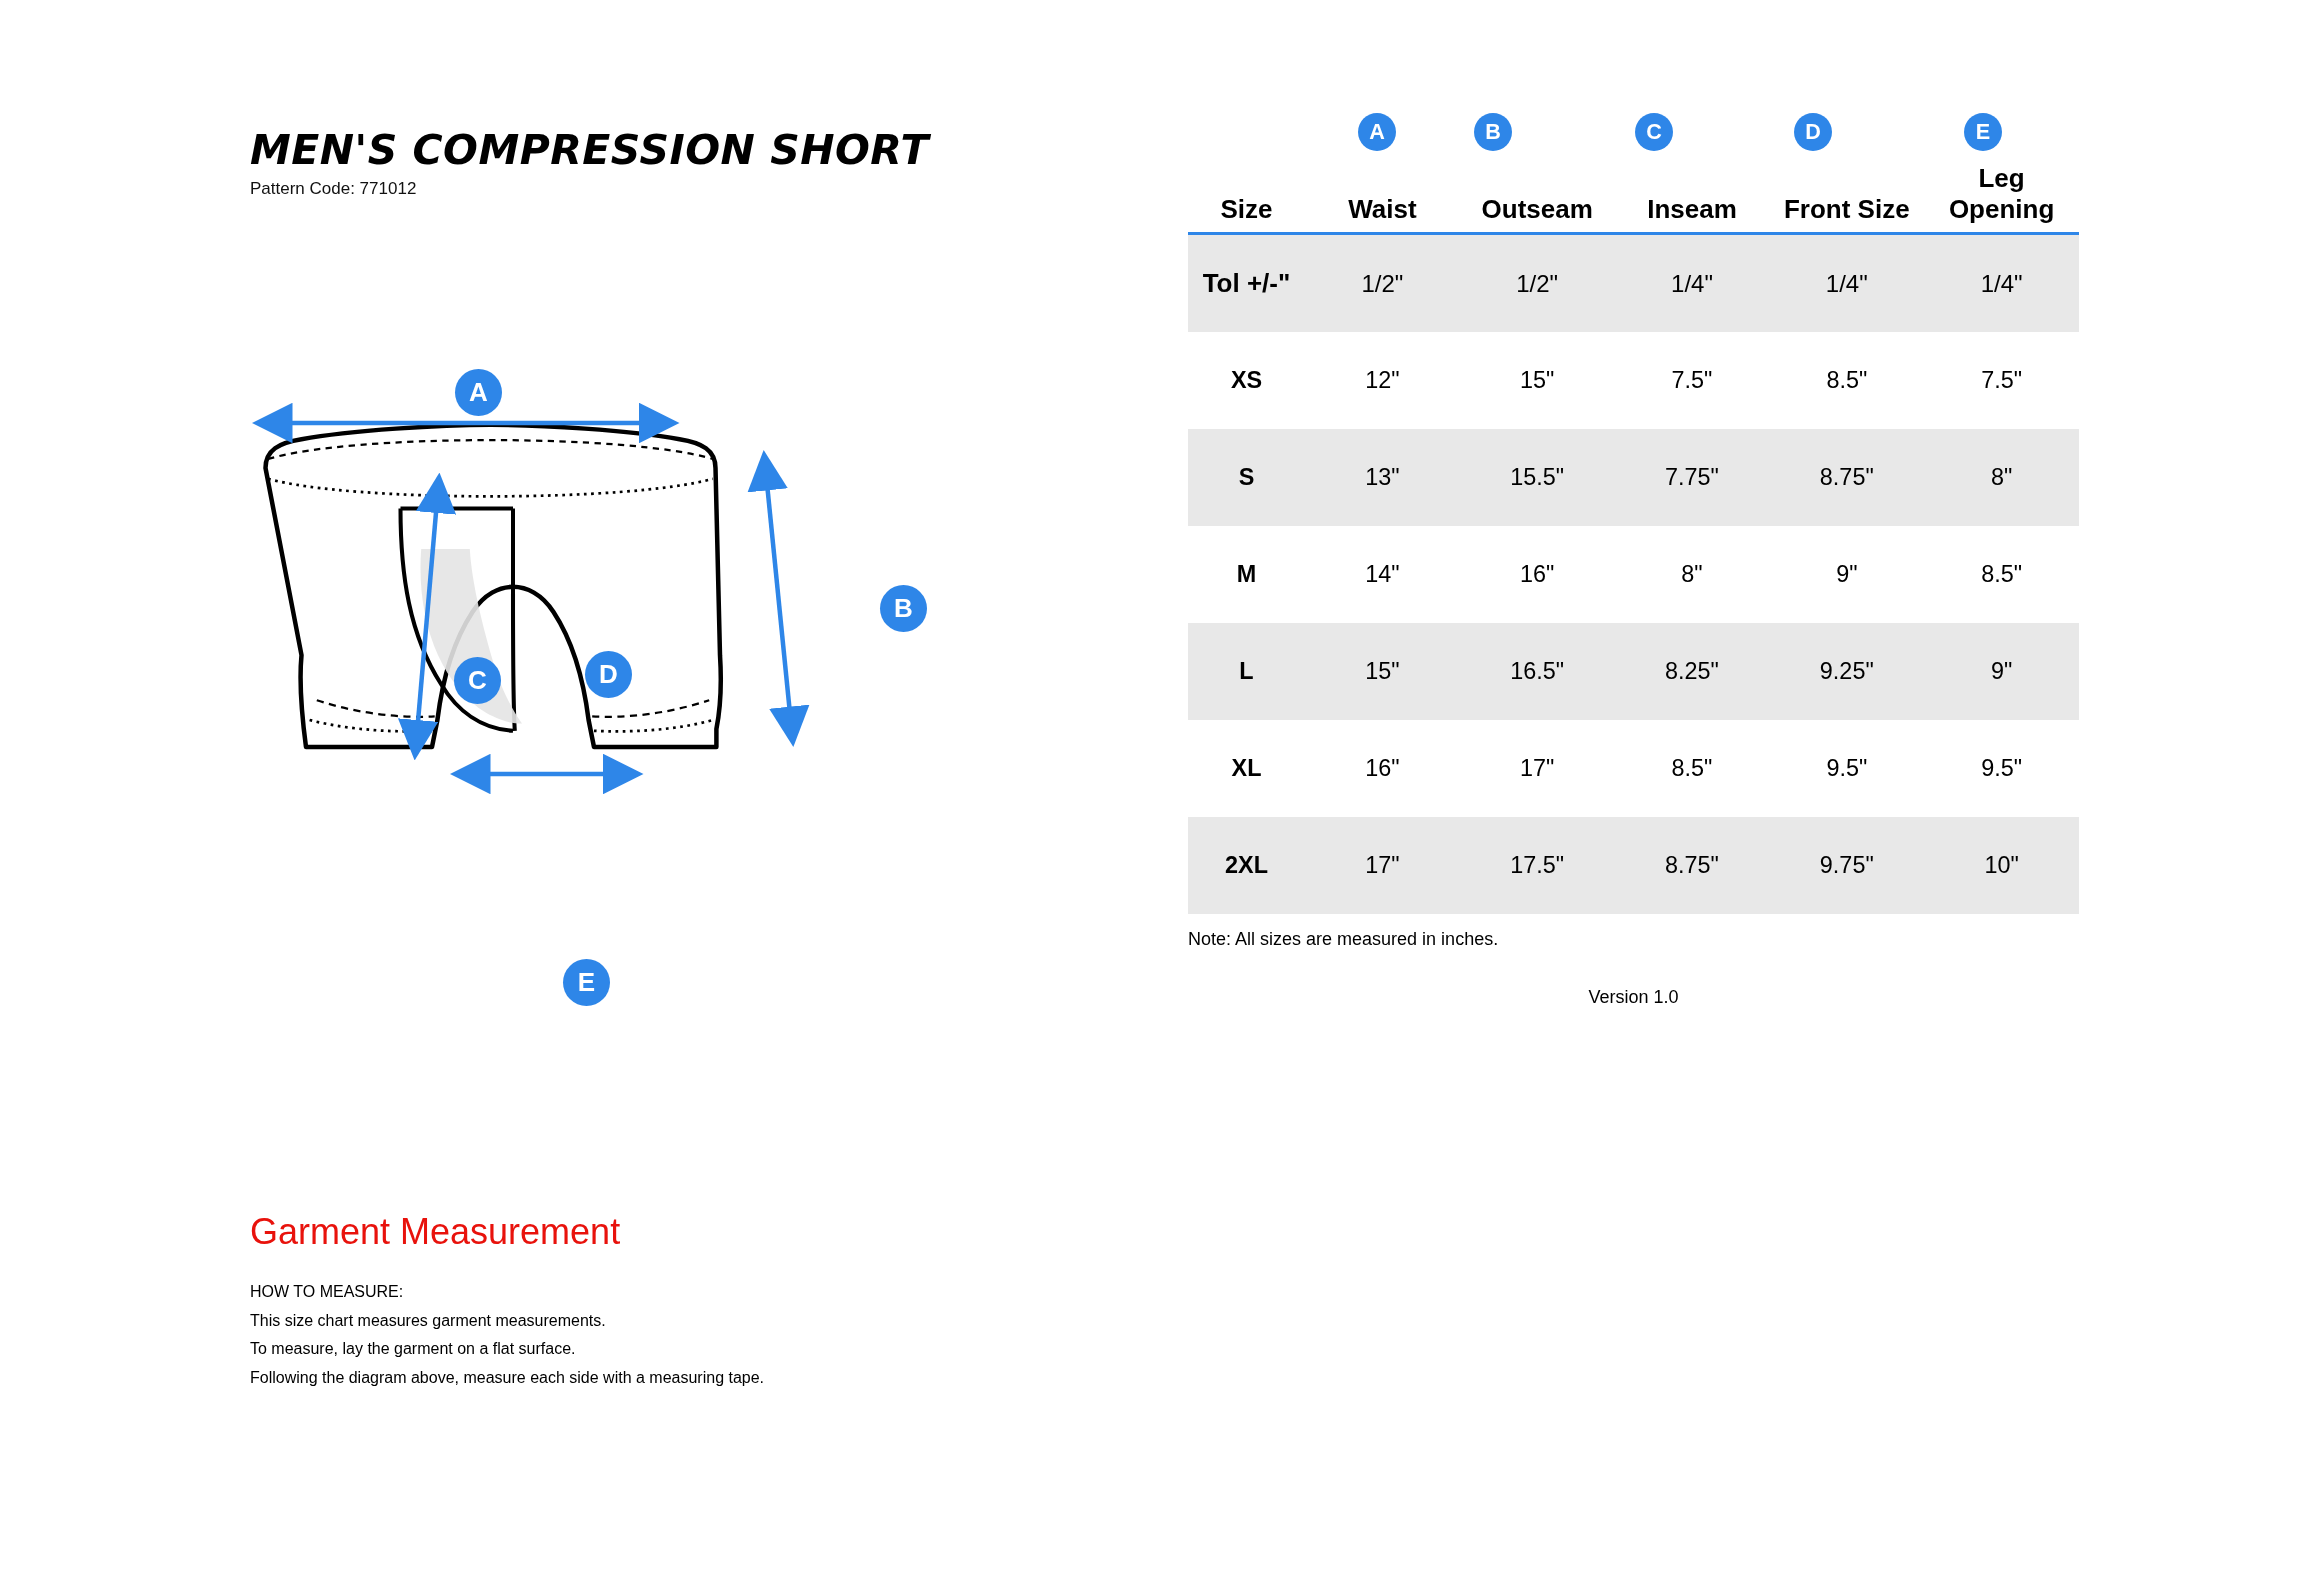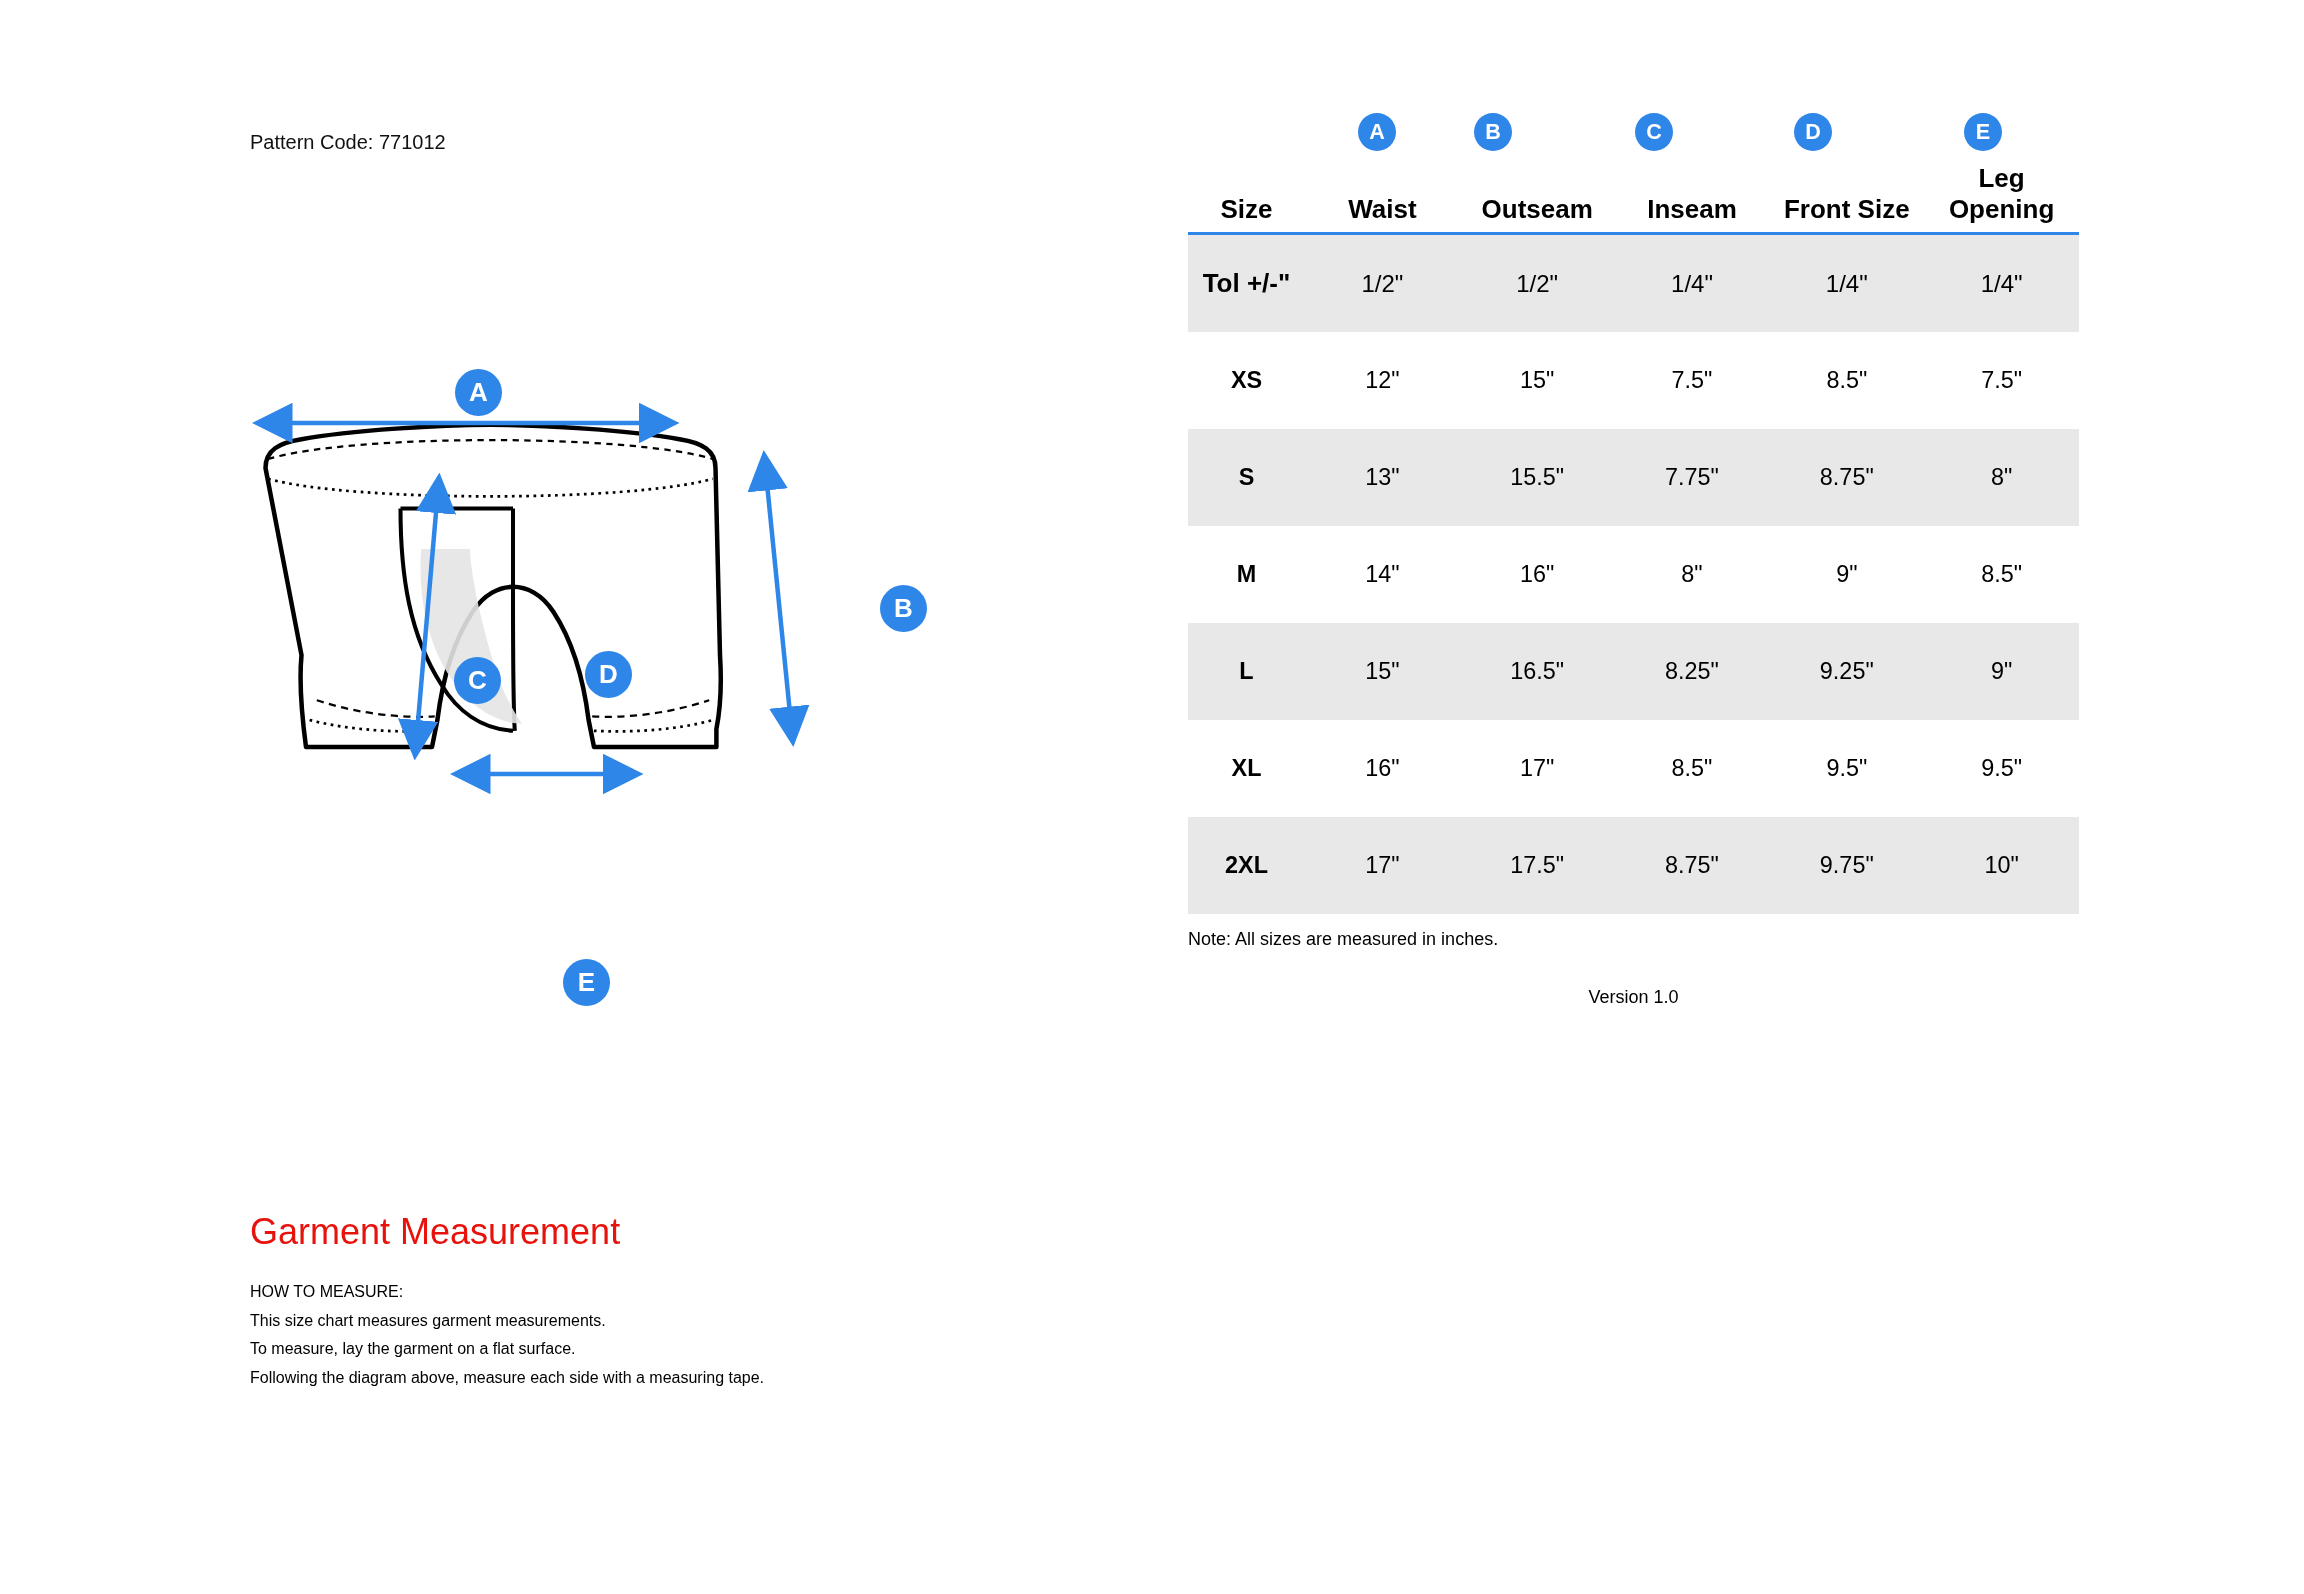--- a/index.html
+++ b/index.html
@@ -25,21 +25,21 @@
   .doc-title {
     font-family: "DejaVu Sans", sans-serif;
     font-size: 41px;
     font-weight: bold;
     font-style: italic;
     letter-spacing: 0.5px;
     margin: 0;
     white-space: nowrap;
   }
   .pattern-code {
-    font-size: 20px;
+    font-size: 17px;
     margin-top: 5.4px;
     color: #111;
   }
 
   
   .diagram {
     position: absolute;
     left: 216px;
     top: 324px;
     width: 630px;
@@ -141,20 +141,21 @@
   .measure-lines p {
     margin: 0 0 5.4px 0;
     font-size: 16px;
     line-height: 1.45;
   }
 </style>
 </head>
 <body>
 
 <div class="title-block">
+  <h1 class="doc-title">MEN'S COMPRESSION SHORT</h1>
   <div class="pattern-code">Pattern Code: 771012</div>
 </div>
 
 <div class="diagram">
   <svg width="630" height="558" viewBox="0 0 700 620">
 
     <path d="M55,160 C55,140 70,132 95,128 C150,118 250,112 305,112 C360,112 460,118 515,128
              C540,132 555,140 555,160
              L560,368 C562,400 560,430 556,450
              L556,470 L420,470 L414,440

